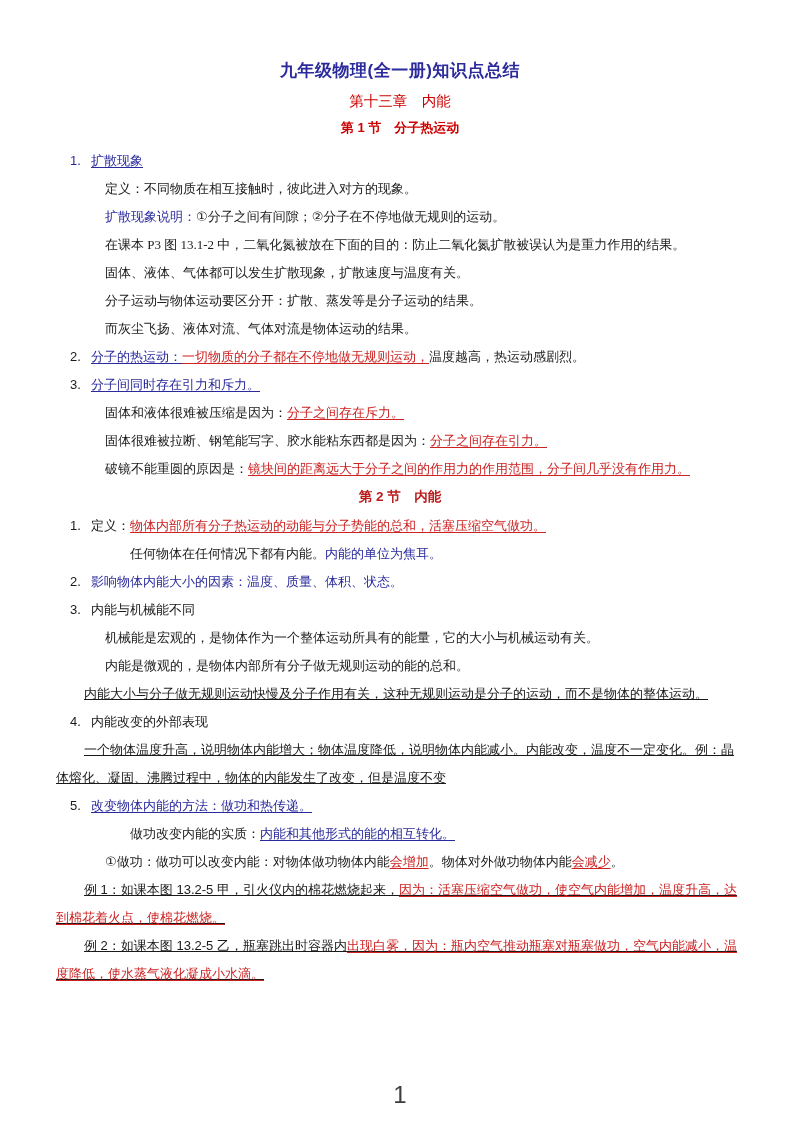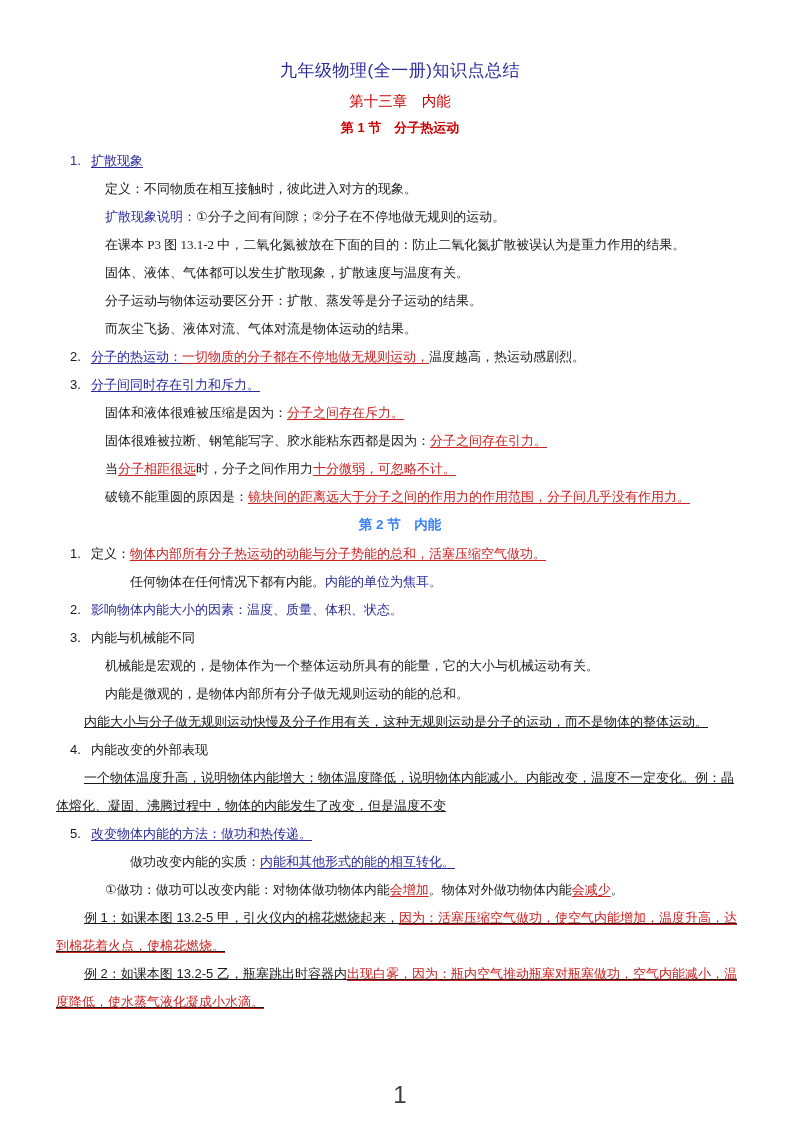--- a/index.html
+++ b/index.html
@@ -20,21 +20,21 @@
     background: #ffffff;
     box-sizing: border-box;
     padding: 60px 56px 0 56px;
     overflow: hidden;
   }
 
   
   .doc-title {
     text-align: center;
     font-family: "Liberation Sans", "DejaVu Sans", sans-serif;
-    font-weight: normal;
+    font-weight: bold;
     font-size: 17px;
     color: #2a2a9c;
     letter-spacing: 0.5px;
     margin: 0 0 10px 0;
     line-height: 1.3;
   }
   .chapter-title {
     text-align: center;
     font-family: "Liberation Sans", "DejaVu Sans", sans-serif;
     font-weight: normal;
@@ -50,21 +50,21 @@
     font-size: 13px;
     color: #cc0000;
     margin: 0 0 10px 0;
     line-height: 1.3;
   }
   .section-title-blue {
     text-align: center;
     font-family: "Liberation Sans", "DejaVu Sans", sans-serif;
     font-weight: bold;
     font-size: 13.5px;
-    color: #3b82f6;
+    color: #b91c1c;
     margin: 5px 0 7px 0;
     line-height: 1.3;
   }
 
   
   .line {
     font-size: 13px;
     line-height: 28px;
     color: #1a1a1a;
     white-space: normal;
@@ -139,23 +139,20 @@
   </div>
 
   <div class="line lvl1">
     <span class="black cjk">固体和液体很难被压缩是因为：</span><span class="u-red cjk">分子之间存在斥力。</span>
   </div>
 
   <div class="line lvl1">
     <span class="black cjk">固体很难被拉断、钢笔能写字、胶水能粘东西都是因为：</span><span class="u-red cjk">分子之间存在引力。</span>
   </div>
 
-  <div class="line lvl1">
-    <span class="black cjk">当</span><span class="u-red cjk">分子相距很远</span><span class="black cjk">时，分子之间作用力</span><span class="u-red cjk">十分微弱，可忽略不计。</span>
-  </div>
 
   <div class="line lvl1">
     <span class="black cjk">破镜不能重圆的原因是：</span><span class="u-red cjk">镜块间的距离远大于分子之间的作用力的作用范围，分子间几乎没有作用力。</span>
   </div>
 
   <div class="section-title-blue cjk">第 2 节　内能</div>
 
   <div class="line lvl0">
     <span class="num num-black cjk">1.</span><span class="black cjk">定义：</span><span class="u-red cjk">物体内部所有分子热运动的动能与分子势能的总和，活塞压缩空气做功。</span>
   </div>

